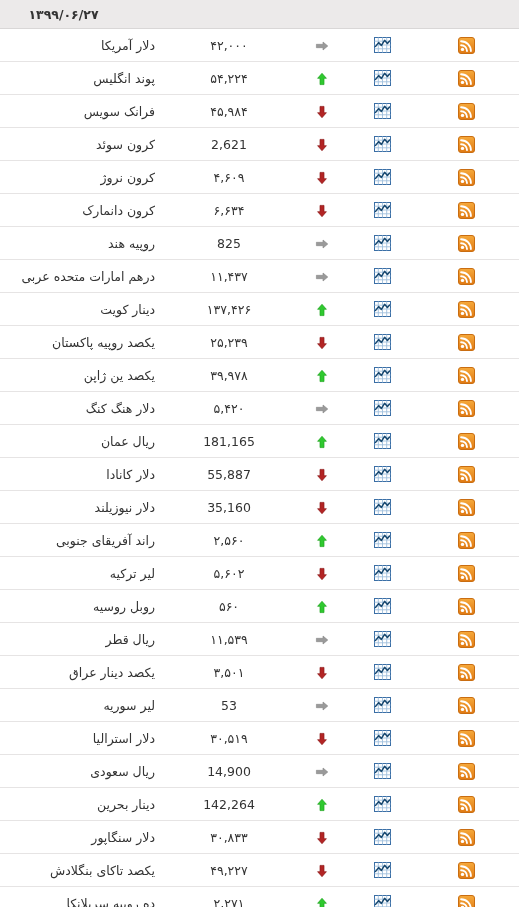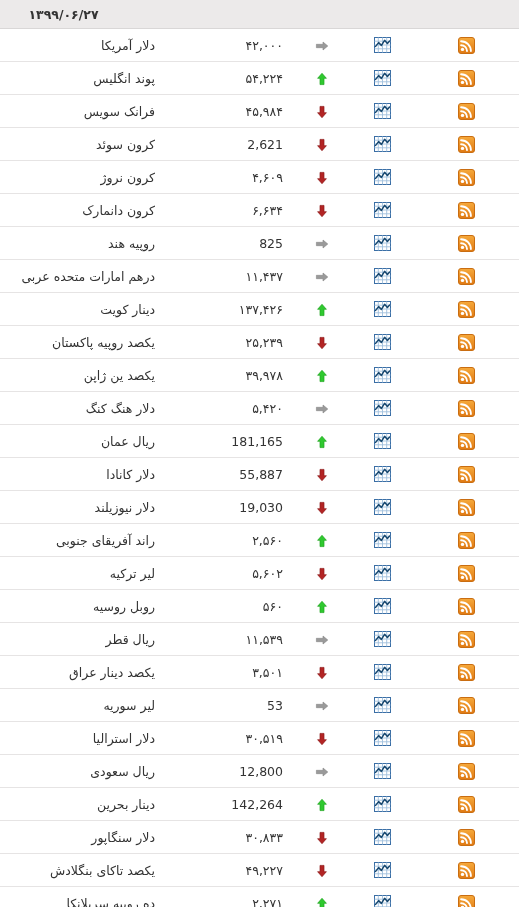--- a/index.html
+++ b/index.html
@@ -57,21 +57,21 @@
     white-space: nowrap;
     overflow: hidden;
   }
   .cell-name {
     text-align: right;
     width: 183px;
     font-size: 12.5px;
     color: #3a3a3a;
   }
   .cell-rate {
-    text-align: right;
+    text-align: center;
     width: 108px;
     font-size: 12.5px;
     color: #3a3a3a;
     direction: ltr;
   }
   .cell-trend {
     text-align: center;
     width: 38px;
     padding: 0;
   }
@@ -498,21 +498,21 @@
             </svg></span></td>
         <td class="cell-chart"><span class="chart-ico"><svg width="17" height="16" viewBox="0 0 17 16">
               <rect x="0.5" y="0.5" width="16" height="15" fill="#ffffff" stroke="#3a6ea5" stroke-width="1"></rect>
               <path d="M0.5 4.2 H16.5 M0.5 8 H16.5 M0.5 11.8 H16.5" stroke="#9fc0dd" stroke-width="0.9"></path>
               <path d="M4.3 0.5 V15.5 M8.5 0.5 V15.5 M12.7 0.5 V15.5" stroke="#9fc0dd" stroke-width="0.9"></path>
               <path d="M1.6 9.4 L4.6 5.6 L7.4 8.4 L10.6 3.3 L13.4 6.4 L15.6 4.0" fill="none" stroke="#17476e" stroke-width="1.5" stroke-linejoin="round" stroke-linecap="round"></path>
             </svg></span></td>
         <td class="cell-trend"><span class="trend-ico"><svg width="14" height="14" viewBox="0 0 14 14">
               <path d="M7 12.7 L2.6 7.7 L5 7.7 L5 1.4 L9 1.4 L9 7.7 L11.4 7.7 Z" fill="#b32424" stroke="#8e1b1b" stroke-width="0.7" stroke-linejoin="round"></path>
             </svg></span></td>
-        <td class="cell-rate">19,030</td>
+        <td class="cell-rate">35,160</td>
         <td class="cell-name">دلار نیوزیلند</td>
       </tr>
       <tr>
         <td class="cell-rss"><span class="rss-ico"><svg width="17" height="17" viewBox="0 0 17 17">
               <defs>
                 <linearGradient id="rg" x1="0" y1="0" x2="0" y2="1">
                   <stop offset="0" stop-color="#f6a93b"></stop>
                   <stop offset="1" stop-color="#e07a14"></stop>
                 </linearGradient>
               </defs>
@@ -698,21 +698,21 @@
             </svg></span></td>
         <td class="cell-chart"><span class="chart-ico"><svg width="17" height="16" viewBox="0 0 17 16">
               <rect x="0.5" y="0.5" width="16" height="15" fill="#ffffff" stroke="#3a6ea5" stroke-width="1"></rect>
               <path d="M0.5 4.2 H16.5 M0.5 8 H16.5 M0.5 11.8 H16.5" stroke="#9fc0dd" stroke-width="0.9"></path>
               <path d="M4.3 0.5 V15.5 M8.5 0.5 V15.5 M12.7 0.5 V15.5" stroke="#9fc0dd" stroke-width="0.9"></path>
               <path d="M1.6 9.4 L4.6 5.6 L7.4 8.4 L10.6 3.3 L13.4 6.4 L15.6 4.0" fill="none" stroke="#17476e" stroke-width="1.5" stroke-linejoin="round" stroke-linecap="round"></path>
             </svg></span></td>
         <td class="cell-trend"><span class="trend-ico"><svg width="14" height="14" viewBox="0 0 14 14">
               <path d="M1.4 5.3 L8.0 5.3 L8.0 3.0 L12.8 7.0 L8.0 11.0 L8.0 8.7 L1.4 8.7 Z" fill="#9a9a9a" stroke="#858585" stroke-width="0.6" stroke-linejoin="round"></path>
             </svg></span></td>
-        <td class="cell-rate">12,800</td>
+        <td class="cell-rate">14,900</td>
         <td class="cell-name">ریال سعودی</td>
       </tr>
       <tr>
         <td class="cell-rss"><span class="rss-ico"><svg width="17" height="17" viewBox="0 0 17 17">
               <defs>
                 <linearGradient id="rg" x1="0" y1="0" x2="0" y2="1">
                   <stop offset="0" stop-color="#f6a93b"></stop>
                   <stop offset="1" stop-color="#e07a14"></stop>
                 </linearGradient>
               </defs>

